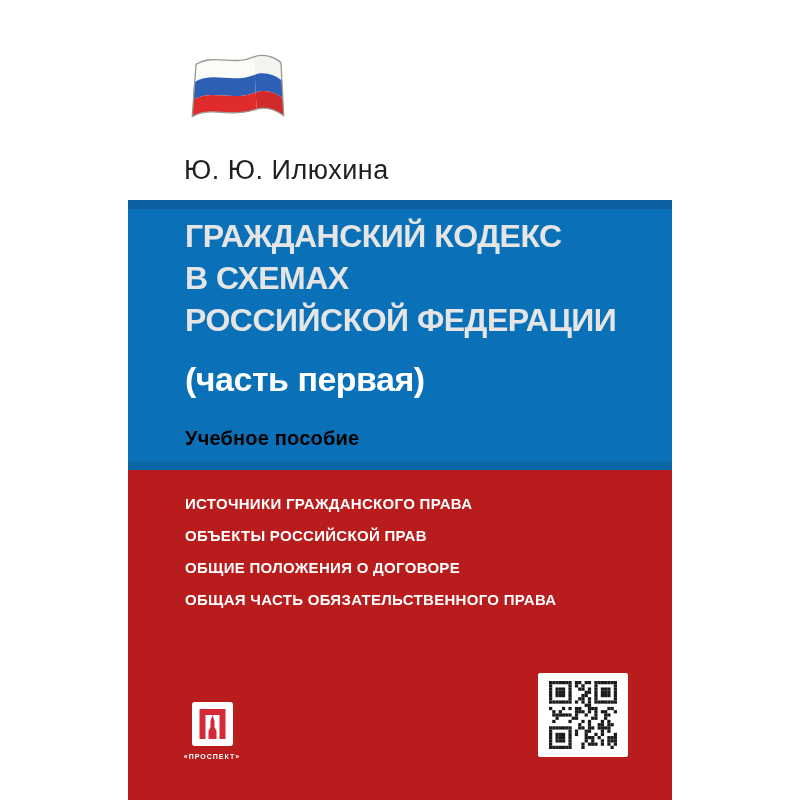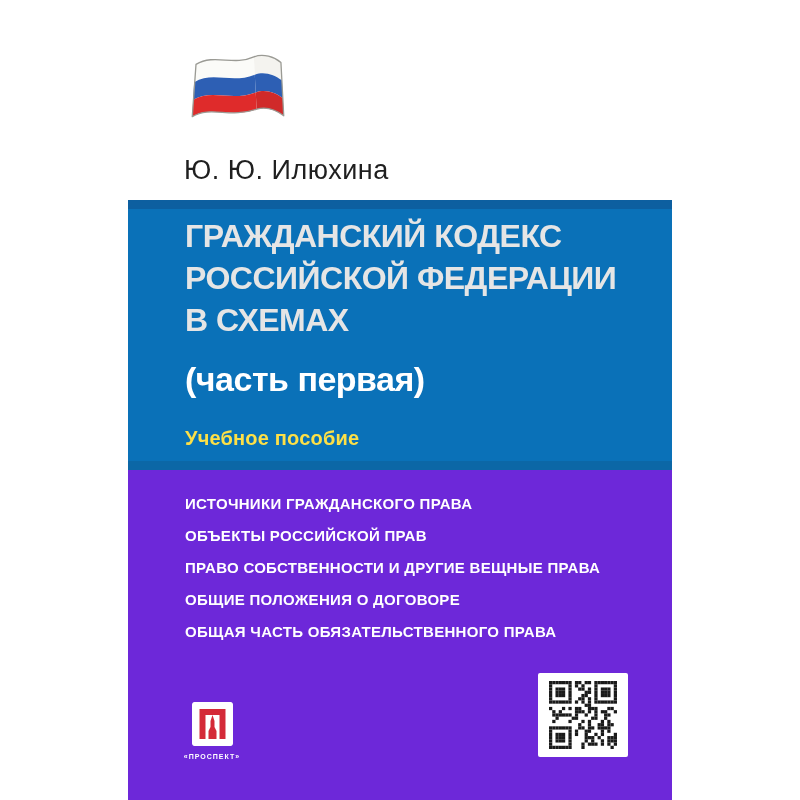--- a/index.html
+++ b/index.html
@@ -22,25 +22,25 @@
   .blue-band .strip-top{position:absolute;left:0;top:0;width:100%;height:9px;background:#0d5fa0;}
   .blue-band .strip-bottom{position:absolute;left:0;bottom:0;width:100%;height:9px;background:#0c67a6;}
   .title-block{position:absolute;left:57px;top:15px;width:460px;color:#ffffff;}
   .title-line{
     font-size:32px;font-weight:bold;line-height:42px;letter-spacing:-0.5px;color:#e5e5e5;
   }
   .subtitle{
     font-size:34px;font-weight:bold;line-height:42px;letter-spacing:-0.5px;color:#ffffff;margin-top:17px;
   }
   .edition{
-    font-size:20px;font-weight:bold;color:#fde047;margin-top:27px;letter-spacing:0.2px;
-  }
-
-  
-  .red-band{position:absolute;left:0;top:470px;width:544px;height:330px;background:#6d28d9;}
+    font-size:20px;font-weight:bold;color:#000000;margin-top:27px;letter-spacing:0.2px;
+  }
+
+  
+  .red-band{position:absolute;left:0;top:470px;width:544px;height:330px;background:#b91c1c;}
   .topics{position:absolute;left:57px;top:26px;width:440px;margin:0;padding:0;list-style:none;}
   .topic-item{
     font-size:15px;font-weight:bold;color:#ffffff;letter-spacing:0.3px;
     line-height:16px;margin-bottom:16px;white-space:nowrap;
   }
 
   
   .qr-box{
     position:absolute;left:410px;top:203px;width:90px;height:84px;background:#ffffff;
     border-radius:2px;display:flex;align-items:center;justify-content:center;
@@ -76,32 +76,31 @@
       <path d="M10,24 C30,12 50,26 72,16 C82,12 94,16 101,22 L104,79 C96,73 85,69 75,72 C46,82 26,68 6,80 Z" fill="none" stroke="#9a9a94" stroke-width="1.4" stroke-linejoin="round"></path>
     </svg>
 
     <div class="author">Ю. Ю. Илюхина</div>
 
     <div class="blue-band">
       <div class="strip-top"></div>
       <div class="strip-bottom"></div>
       <div class="title-block">
         <div class="title-line">ГРАЖДАНСКИЙ КОДЕКС</div>
+        <div class="title-line">В СХЕМАХ</div>
         <div class="title-line">РОССИЙСКОЙ ФЕДЕРАЦИИ</div>
-        <div class="title-line">В СХЕМАХ</div>
         <div class="subtitle">(часть первая)</div>
         <div class="edition">Учебное пособие</div>
       </div>
     </div>
 
     <div class="red-band">
       <ul class="topics">
         <li class="topic-item">ИСТОЧНИКИ ГРАЖДАНСКОГО ПРАВА</li>
         <li class="topic-item">ОБЪЕКТЫ РОССИЙСКОЙ ПРАВ</li>
-        <li class="topic-item">ПРАВО СОБСТВЕННОСТИ И ДРУГИЕ ВЕЩНЫЕ ПРАВА</li>
         <li class="topic-item">ОБЩИЕ ПОЛОЖЕНИЯ О ДОГОВОРЕ</li>
         <li class="topic-item">ОБЩАЯ ЧАСТЬ ОБЯЗАТЕЛЬСТВЕННОГО ПРАВА</li>
       </ul>
 
       <div class="qr-box">
         <svg id="qr-svg" width="68" height="68" viewBox="0 0 65 65" aria-hidden="true">
             <rect x="0.00" y="0.00" width="3.10" height="3.10" fill="#1a1a1a"></rect>
             <rect x="3.10" y="0.00" width="3.10" height="3.10" fill="#1a1a1a"></rect>
             <rect x="6.19" y="0.00" width="3.10" height="3.10" fill="#1a1a1a"></rect>
             <rect x="9.29" y="0.00" width="3.10" height="3.10" fill="#1a1a1a"></rect>

